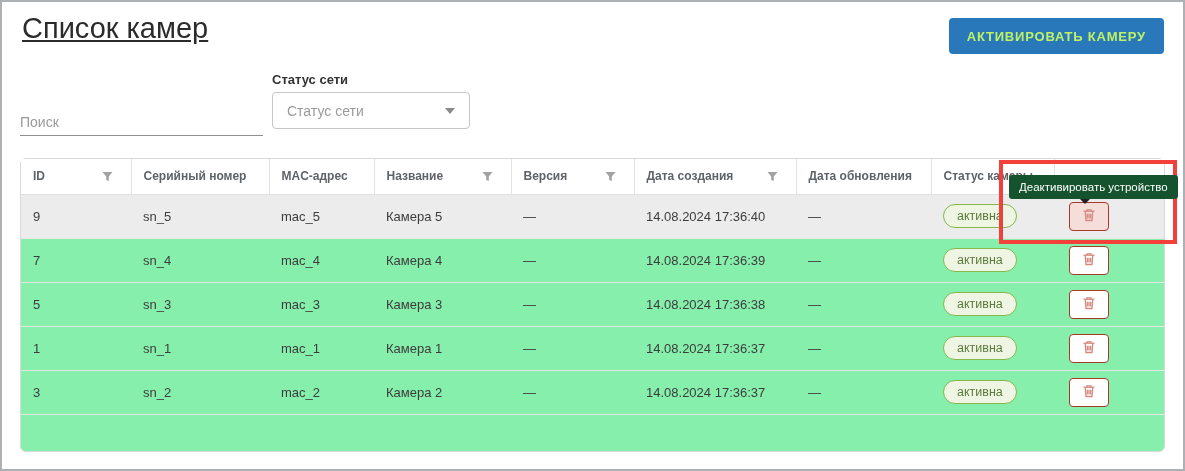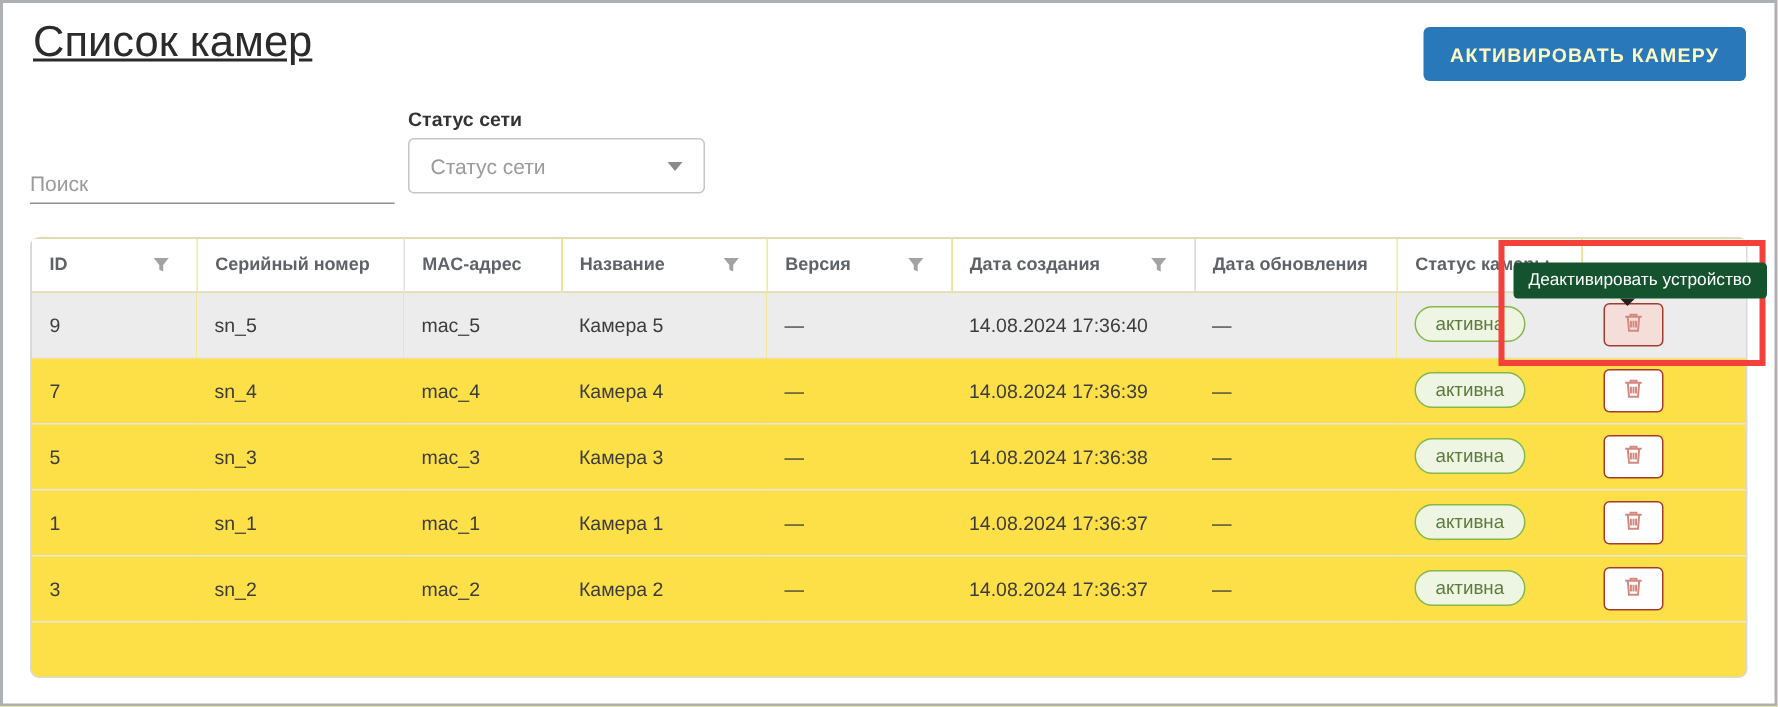--- a/index.html
+++ b/index.html
@@ -3,38 +3,38 @@
 <meta charset="utf-8">
 <style>
   * { margin:0; padding:0; box-sizing:border-box; }
   html,body { width:1185px; height:471px; }
   body { font-family:"Liberation Sans", sans-serif; background:#ffffff; position:relative; }
   .frame { position:absolute; inset:0; border:2px solid #aeb1b4; pointer-events:none; z-index:100; }
 
   
   .page-title { position:absolute; left:22px; top:12px; font-size:29px; font-weight:400; color:#2b2b2b;text-decoration:underline; }
   .activate-btn { position:absolute; right:21px; top:18px; height:36px; padding:0 18px;
-    background:#2878ba; color:#fef9c3; border:none; border-radius:4px;
+    background:#2878ba; color:#bef264; border:none; border-radius:4px;
     font-family:"Liberation Sans",sans-serif; font-size:13px; font-weight:bold; letter-spacing:0.8px; cursor:pointer;margin-left:16px; }
 
   
   .search-input { position:absolute; left:20px; top:108px; width:243px; height:28px;
     border:none; border-bottom:1px solid #8f8f8f; font-size:14px; color:#737373; outline:none;
     font-family:"Liberation Sans",sans-serif; background:transparent; }
   .search-input::placeholder { color:#9a9a9a; }
   .select-label { position:absolute; left:272px; top:72px; font-size:13px; font-weight:bold; color:#333; }
   .net-select { position:absolute; left:272px; top:92px; width:198px; height:37px;
     border:1px solid #c6c6c6; border-radius:4px; background:#fff;
     display:flex; align-items:center; padding:0 14px; cursor:pointer; }
   .net-select .placeholder { color:#9a9a9a; font-size:14px; flex:1; }
   .caret-down { width:0; height:0; border-left:5px solid transparent; border-right:5px solid transparent; border-top:6px solid #8a8a8a; }
 
   
   .table-card { position:absolute; left:20px; top:158px; width:1145px; height:294px;
-    border:1px solid #d9d9d9; border-radius:6px; background:#fde047; display:flex; flex-direction:column; }
+    border:1px solid #d9d9d9; border-radius:6px; background:#86efac; display:flex; flex-direction:column; }
   table { border-collapse:collapse; table-layout:fixed; width:1143px; }
   thead th { height:35px; font-size:12px; font-weight:bold; color:#5f6368; text-align:left;
     padding:0 0 0 12px; position:relative; border-bottom:1px solid #e0e0e0; background:#fff; white-space:nowrap; overflow:hidden; }
   thead th:not(:last-child) { border-right:1px solid #e3e3e3; }
   thead th .funnel { position:absolute; right:18px; top:12px; cursor:pointer; }
   tbody td { height:44px; padding:0 0 0 12px; font-size:13px; color:#3c3c3c;
     border-bottom:1px solid #e6e6e6; white-space:nowrap; overflow:hidden; }
   tbody tr.highlighted td { background:#ececec; }
   .pill { display:inline-block; padding:4px 13px; border-radius:14px; background:#eef6e3;
     border:1px solid #85b84a; color:#5c7a3c; font-size:12.5px; }

